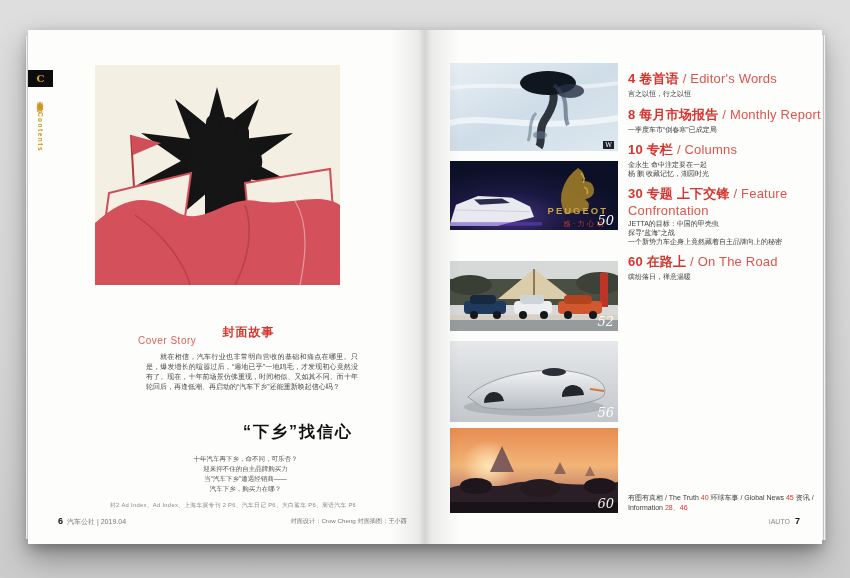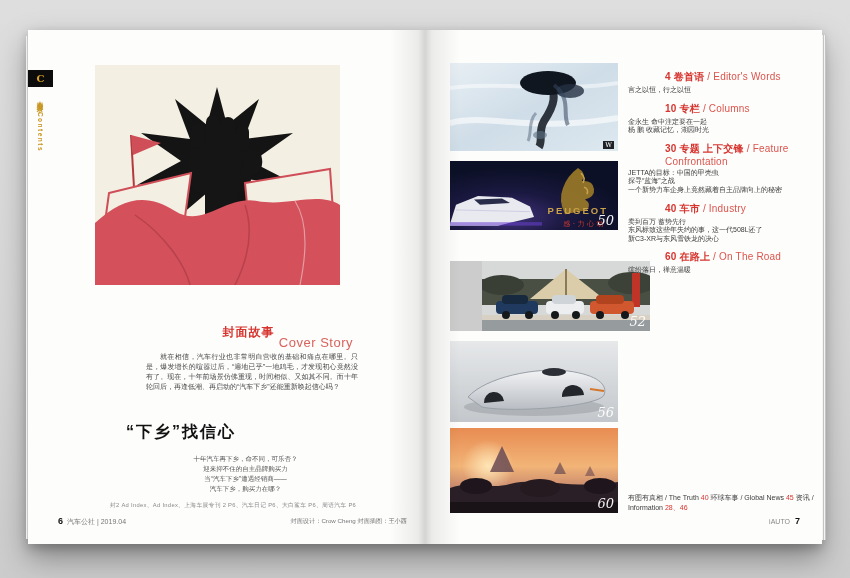--- a/index.html
+++ b/index.html
@@ -41,49 +41,49 @@
   }
 
   
   .illus{position:absolute;left:67px;top:35px;width:245px;height:220px;overflow:hidden;}
 
   
   .cover-num{position:absolute;left:110px;top:254px;width:215px;text-align:center;
     font-family:"DejaVu Serif","Liberation Serif",serif;font-size:37px;color:#1a1a1a;line-height:38px;}
   .cover-cn{position:absolute;left:113px;top:294px;width:215px;text-align:center;
     font-size:12px;font-weight:bold;color:#d7342e;letter-spacing:1px;}
-  .cover-en{position:absolute;left:110px;top:305px;width:215px;text-align:right;
-    font-size:13px;color:#d9625c;letter-spacing:.5px;}
+  .cover-en{position:absolute;left:110px;top:305px;width:215px;text-align:left;
+    font-size:10px;color:#d9625c;letter-spacing:.5px;}
   .intro{position:absolute;left:118px;top:322px;width:212px;
     font-size:7px;line-height:10px;color:#4a4a4a;text-align:justify;text-indent:2em;}
-  .headline{position:absolute;left:98px;top:392px;width:215px;text-align:left;
+  .headline{position:absolute;left:110px;top:392px;width:215px;text-align:right;
     font-size:16px;font-weight:bold;color:#111;letter-spacing:2px;}
   .poem{position:absolute;left:110px;top:424px;width:215px;text-align:center;
     font-size:6.5px;line-height:10px;color:#555;}
   .adline{position:absolute;left:40px;top:471px;width:330px;text-align:center;
     font-size:5.8px;color:#8a8a8a;letter-spacing:.3px;}
   .footer-l{position:absolute;left:30px;top:486px;font-size:7px;color:#777;}
   .footer-l b{font-size:9px;color:#111;margin-right:4px;}
   .credits{position:absolute;right:18px;top:487px;font-size:6.2px;color:#777;}
 
   
   .thumb{position:absolute;left:25px;width:168px;overflow:hidden;background:#ccc;}
-  .t1{top:33px;height:88px;} .t2{top:131px;height:69px;} .t3{top:231px;height:70px;padding-left:32px;}
+  .t1{top:33px;height:88px;} .t2{top:131px;height:69px;} .t3{top:231px;height:70px;}
   .t4{top:311px;height:81px;} .t5{top:398px;height:85px;}
   .thumb svg{display:block;width:100%;height:100%;}
   .badge{position:absolute;right:4px;bottom:2px;font-size:13px;font-style:italic;color:#fff;
     font-family:"DejaVu Serif",serif;opacity:.95;}
   .t1 .badge{font-style:normal;background:#14181d;padding:0 2px;font-size:6.5px;}
   .pg-brand{position:absolute;right:10px;top:44px;color:#c9a24a;font-size:9.5px;font-weight:bold;letter-spacing:2px;}
   .pg-tag{position:absolute;right:12px;top:58px;color:#d23a30;font-size:7px;letter-spacing:2.5px;}
 
   
   .entries{position:absolute;left:203px;top:40px;width:194px;}
   .entry{margin-bottom:7px;}
-  .etitle{font-size:10px;color:#d7342e;font-weight:bold;margin-bottom:2px;letter-spacing:.2px;margin-left:37px;}
+  .etitle{font-size:13px;color:#d7342e;font-weight:bold;margin-bottom:2px;letter-spacing:.2px;}
   .etitle .en{font-weight:normal;color:#dd544c;}
   .eline{font-size:7px;line-height:8.6px;color:#3c3c3c;}
 
   .bottomline{position:absolute;left:203px;top:463px;width:194px;
     font-size:7px;line-height:9.5px;color:#3c3c3c;}
   .bottomline .red{color:#d7342e;}
   .footer-r{position:absolute;right:22px;top:486px;font-size:7px;color:#888;}
   .footer-r b{font-size:9px;color:#111;margin-left:5px;}
 </style>
 </head>
@@ -270,37 +270,35 @@
       </svg>
       <span class="badge">60</span>
     </div>
 
     <div class="entries">
         <div class="entry">
           <div class="etitle"><span>4 </span><span>卷首语 </span><span class="en">/ Editor's Words</span></div>
           <div class="eline">言之以恒，行之以恒</div>
         </div>
         <div class="entry">
+          <div class="etitle"><span>8 </span><span>每月市场报告 </span><span class="en">/ Monthly Report</span></div>
+          <div class="eline">一季度车市“倒春寒”已成定局</div>
+        </div>
+        <div class="entry">
           <div class="etitle"><span>10 </span><span>专栏 </span><span class="en">/ Columns</span></div>
           <div class="eline">金永生 命中注定要在一起</div>
           <div class="eline">杨 鹏 收藏记忆，湖园时光</div>
         </div>
         <div class="entry">
           <div class="etitle"><span>30 </span><span>专题 上下交锋 </span><span class="en">/ Feature Confrontation</span></div>
           <div class="eline">JETTA的目标：中国的甲壳虫</div>
           <div class="eline">探寻“蓝海”之战</div>
           <div class="eline">一个新势力车企身上竟然藏着自主品牌向上的秘密</div>
         </div>
         <div class="entry">
-          <div class="etitle"><span>40 </span><span>车市 </span><span class="en">/ Industry</span></div>
-          <div class="eline">卖到百万 蓄势先行</div>
-          <div class="eline">东风标致这些年失约的事，这一代508L还了</div>
-          <div class="eline">新C3-XR与东风雪铁龙的决心</div>
-        </div>
-        <div class="entry">
           <div class="etitle"><span>60 </span><span>在路上 </span><span class="en">/ On The Road</span></div>
           <div class="eline">缤纷落日，禅意温暖</div>
         </div>
       </div>
 
     <div class="bottomline"><span>有图有真相 / The Truth </span><span class="red">40</span><span>  环球车事 / Global News </span><span class="red">45</span><span>  资讯 / Information </span><span class="red">28、46</span></div>
 
     <div class="footer-r">
       <span>iAUTO</span><b>7</b>
     </div>

